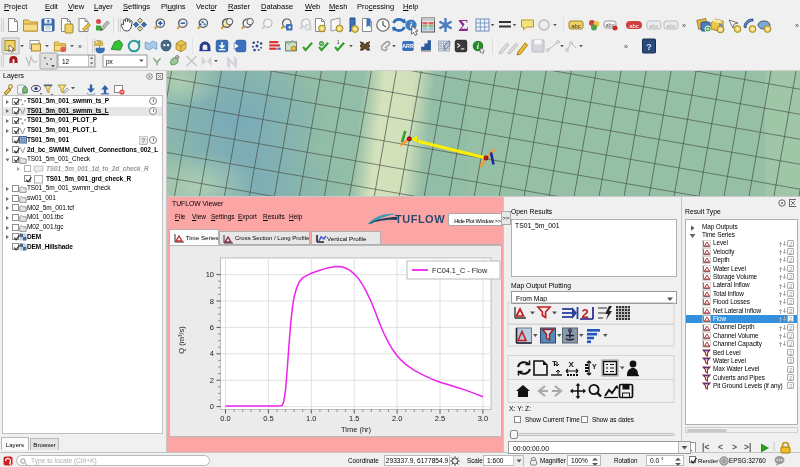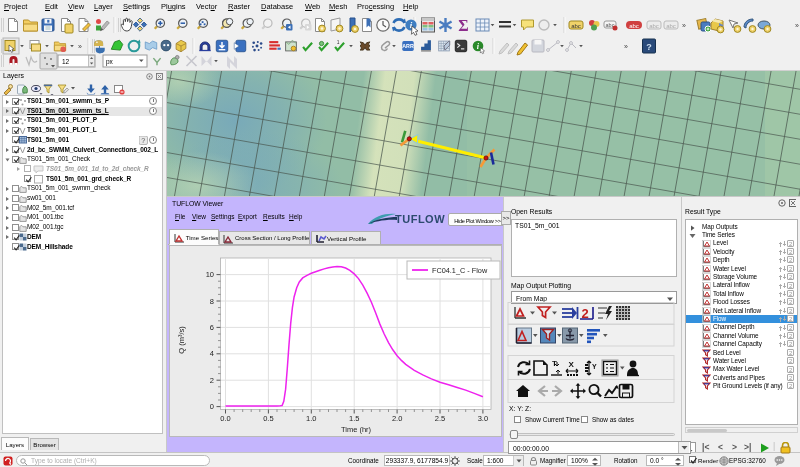--- a/index.html
+++ b/index.html
@@ -745,21 +745,21 @@
           <rect x="0.5" y="4" width="3.5" height="3.5" fill="#c2cedc"></rect>
         </svg>
         <span class="tx"><b>DEM_Hillshade</b></span>
       </div>
 </div>
 
 <div style="position:absolute;left:1px;top:366px;width:28px;height:13px;background:#fcfcfc;border:1px solid #b9b9b9;border-bottom:none;font-size:6.1px;text-align:center;padding-top:2.5px;z-index:2;">Layers</div>
 <div style="position:absolute;left:30px;top:367px;width:29px;height:12px;background:#e4e4e4;border:1px solid #b9b9b9;border-bottom:none;font-size:6.1px;text-align:center;padding-top:2px;">Browser</div>
 </div>
 
-<div class="abs" style="left:167px;top:196px;width:336px;height:256px;background:#c4b5fd;border-top:1px solid #c8c8c8;" id="tuflow">
+<div class="abs" style="left:167px;top:196px;width:336px;height:256px;background:#fca5a5;border-top:1px solid #c8c8c8;" id="tuflow">
 <div style="position:absolute;left:5px;top:3px;font-size:6.8px;">TUFLOW Viewer</div>
 <div style="position:absolute;left:8px;top:16px;font-size:6.5px;"><u>F</u>ile</div>
 <div style="position:absolute;left:25px;top:16px;font-size:6.5px;"><u>V</u>iew</div>
 <div style="position:absolute;left:44px;top:16px;font-size:6.5px;"><u>S</u>ettings</div>
 <div style="position:absolute;left:71px;top:16px;font-size:6.5px;"><u>E</u>xport</div>
 <div style="position:absolute;left:96px;top:16px;font-size:6.5px;"><u>R</u>esults</div>
 <div style="position:absolute;left:122px;top:16px;font-size:6.5px;"><u>H</u>elp</div>
 <svg style="position:absolute;left:199px;top:14px" width="32" height="16">
       <path d="M2,13 C8,5 20,2 30,3 C20,5 10,8 6,13 Z" fill="#3e9db0"></path>
       <path d="M2,13 C10,8 22,6 31,6 L31,9 C20,8 8,11 2,13 Z" fill="#1f3a5f"></path>

